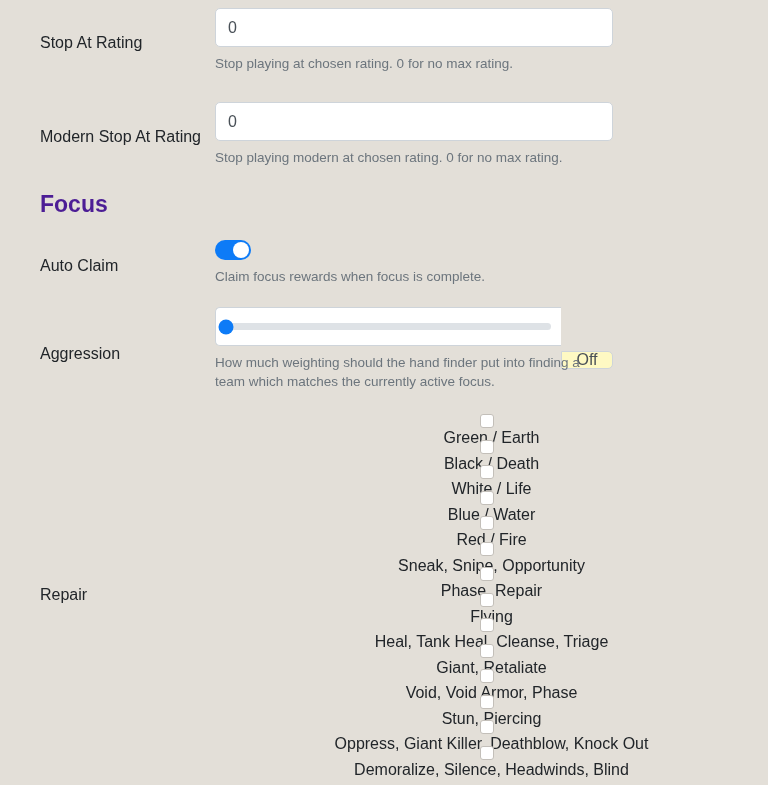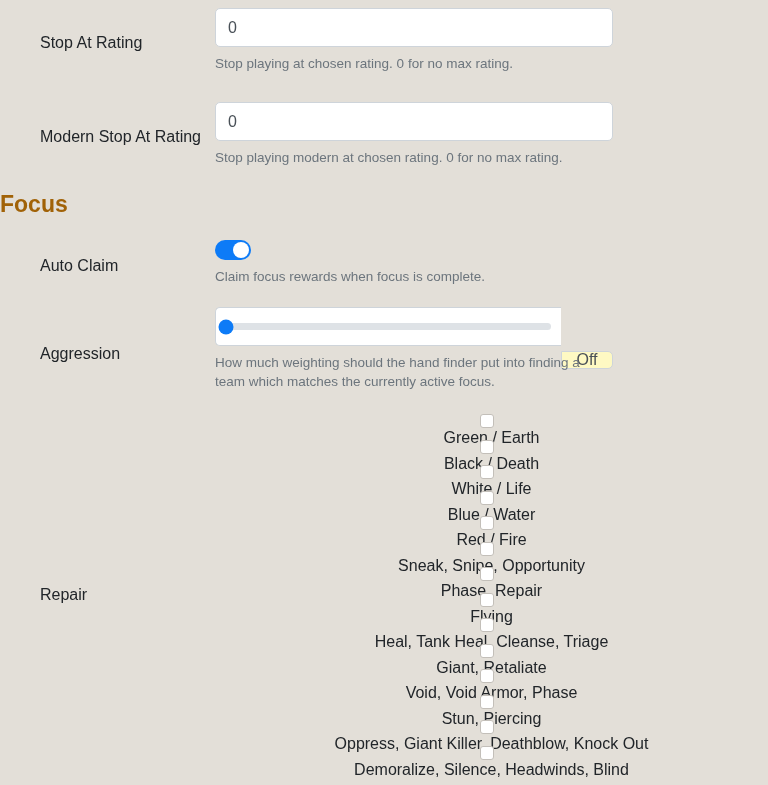--- a/index.html
+++ b/index.html
@@ -64,21 +64,22 @@
     color: #6c757d;
     margin-top: 7px;
     max-width: 390px;
   }
 
   
   .section-heading {
     font-size: 23px;
     font-weight: bold;
     line-height: 28px;
-    color: #a16207;
+    color: #4c1d95;
+    padding-left: 40px;
   }
 
   
   .toggle {
     position: relative;
     display: inline-block;
     width: 36px;
     height: 20px;
     border-radius: 10px;
     background: #0d7bf7;

